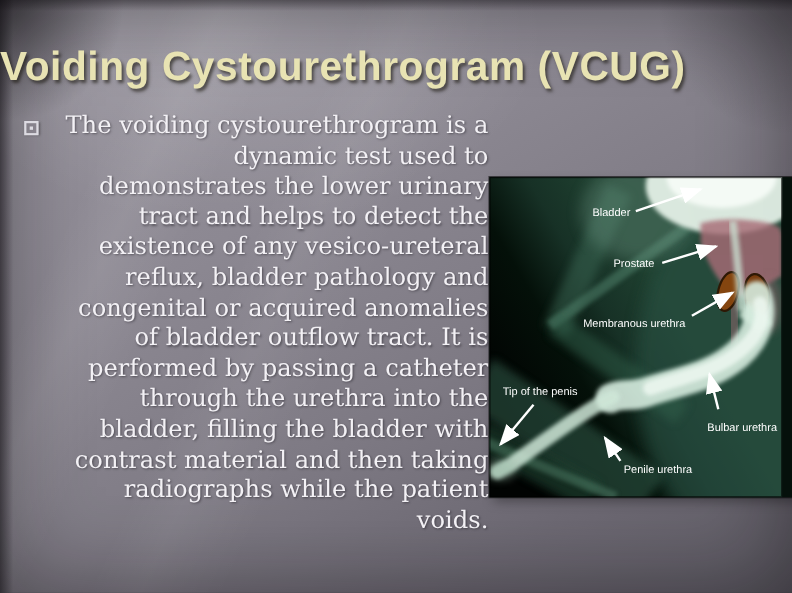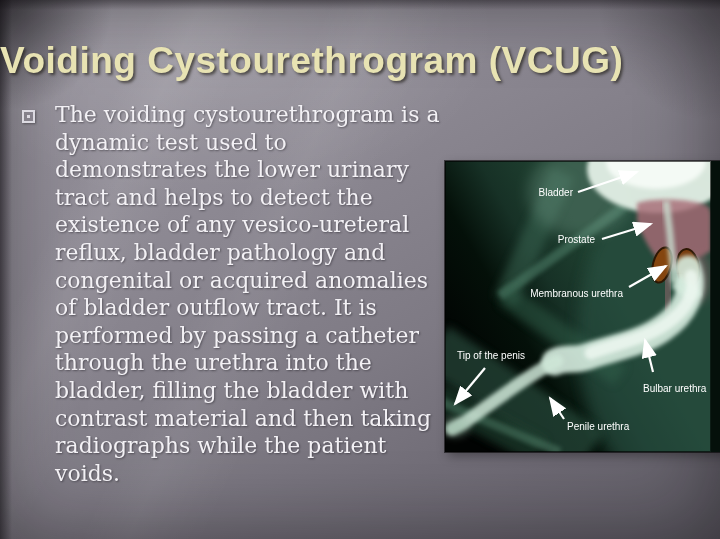--- a/index.html
+++ b/index.html
@@ -43,20 +43,21 @@
     content:"";position:absolute;left:3px;top:3px;width:3px;height:3px;
     background:#dddbe2;
   }
   .para{
     flex:1 1 auto;
     margin-left:14px;
     font-family:"DejaVu Serif","Liberation Serif",serif;
     font-size:22px;line-height:27.6px;
     color:#f3f1f5;
     text-shadow:1px 1px 2px rgba(20,18,24,.45);
+    text-align:right;
   }
   .xray{
     position:absolute;left:445px;top:161px;width:313px;height:291px;
     box-shadow:0 0 0 1px rgba(0,0,0,.55), 3px 4px 10px rgba(0,0,0,.35);
     background:#05100b;
   }
   .xray svg{display:block;}
   .xlabel{
     font-family:"Liberation Sans",sans-serif;
     font-size:10px;

